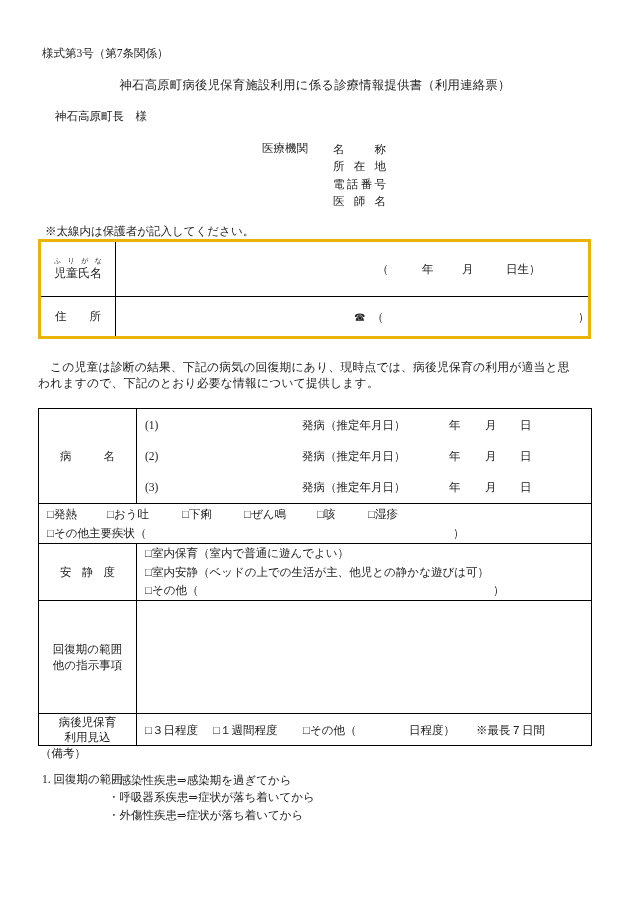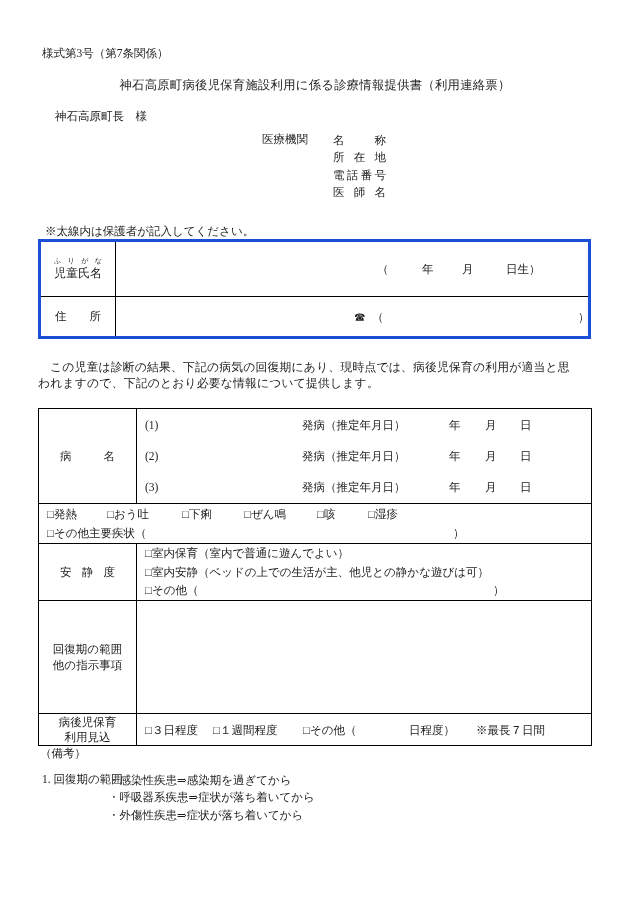--- a/index.html
+++ b/index.html
@@ -9,26 +9,26 @@
     color:#1c1c1c;overflow:hidden;
   }
   .abs{position:absolute;}
   .fs{font-size:11.5px;line-height:1.3;}
   
   .jl{display:inline-block;text-align:justify;text-align-last:justify;}
   
   .form-number{left:42px;top:46px;}
   .doc-title{left:0;top:77px;width:630px;text-align:center;font-size:12.3px;letter-spacing:.3px;font-family:Liberation Serif, serif;}
   .addressee{left:55px;top:109px;}
-  .med-inst{left:262px;top:132px;display:flex;gap:25px;}
+  .med-inst{left:262px;top:141px;display:flex;gap:25px;}
   .med-fields{display:flex;flex-direction:column;}
   .med-fields .jl{width:53px;line-height:17.4px;}
   .box-note{left:45px;top:224px;}
   
-  .gbox{left:38px;top:239px;width:547px;height:94px;border:3px solid #1d4ed8;}
+  .gbox{left:38px;top:239px;width:547px;height:94px;border:3px solid #eab308;}
   .gbox .grow{display:flex;}
   .gbox .grow1{height:54px;border-bottom:1px solid #000;}
   .gbox .grow2{height:39px;}
   .glabel{width:74px;border-right:1px solid #000;display:flex;flex-direction:column;align-items:center;justify-content:center;}
   .gcontent{flex:1;position:relative;}
   .gcontent span{position:absolute;top:50%;transform:translateY(-50%);}
   .ruby-txt{font-size:7px;width:48px;line-height:8px;}
   .name-lbl{font-size:12px;}
   .addr-lbl{width:46px;}
   

